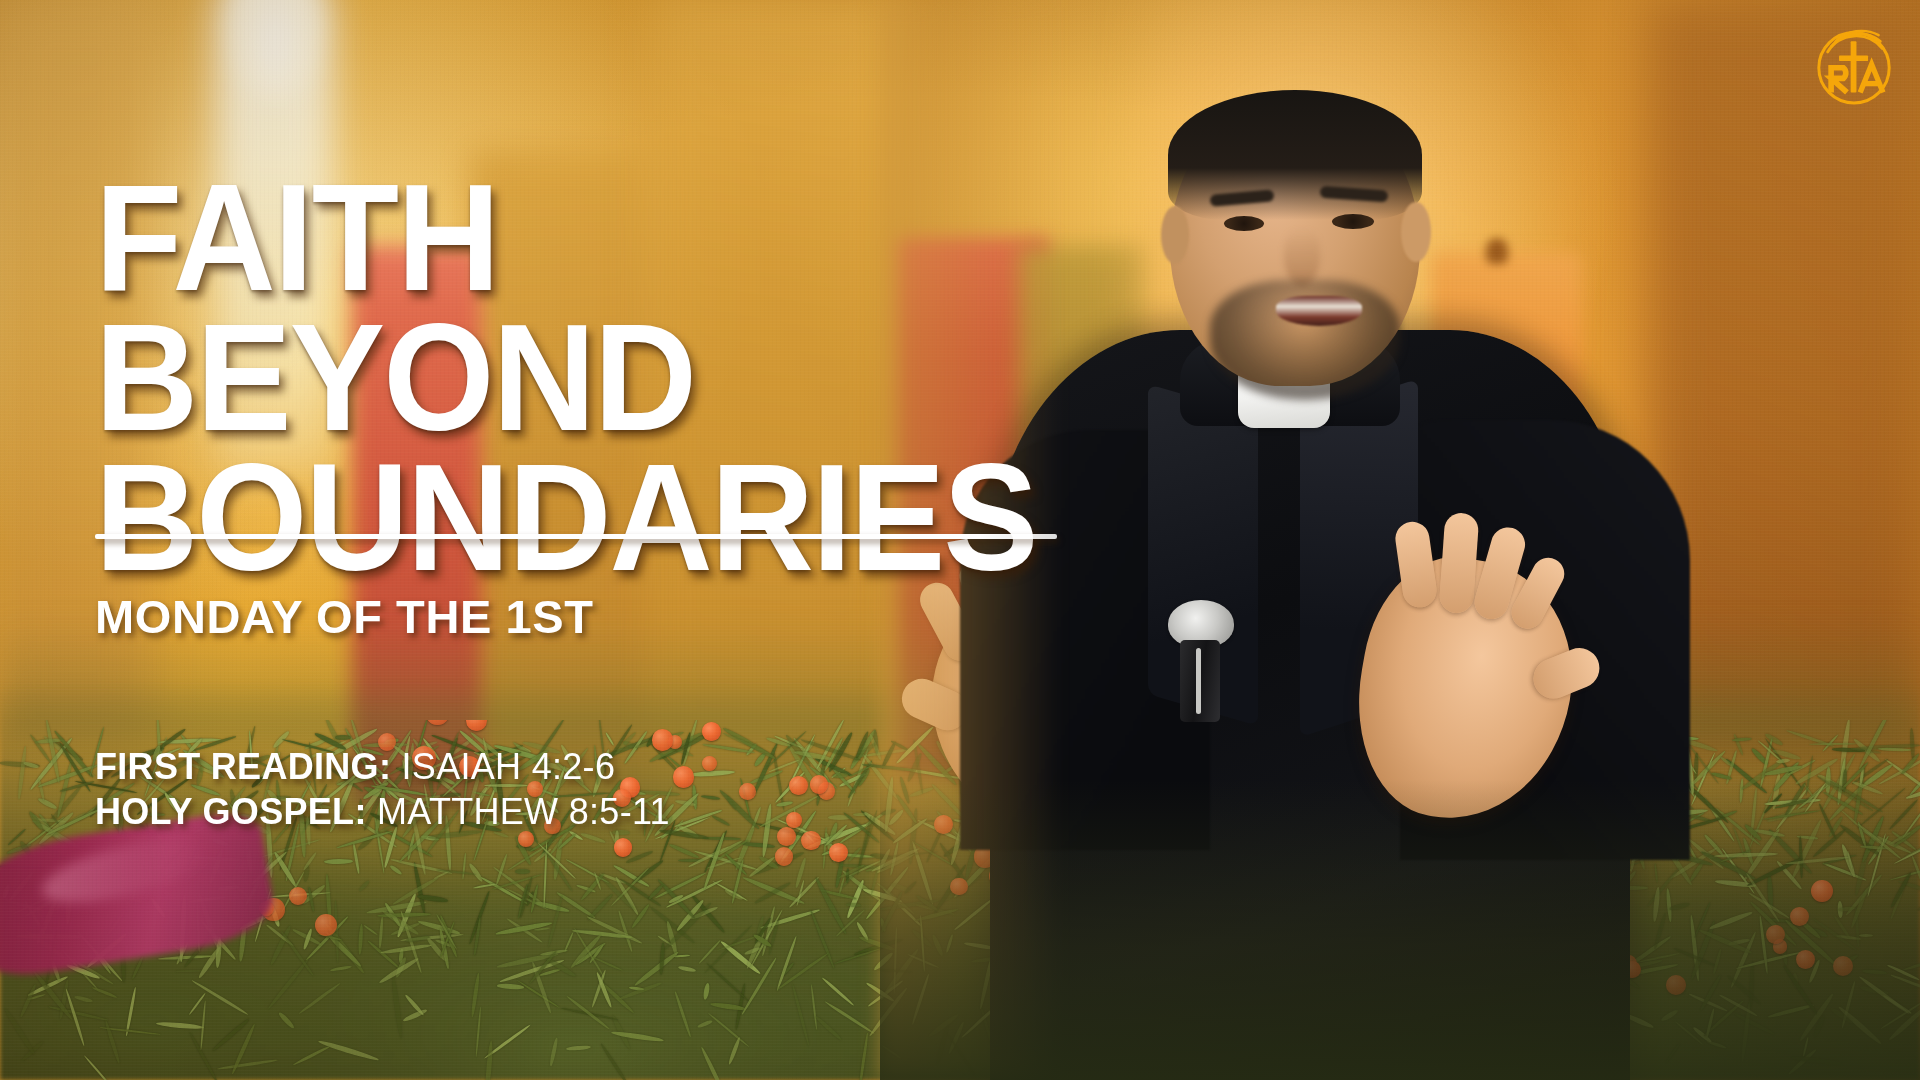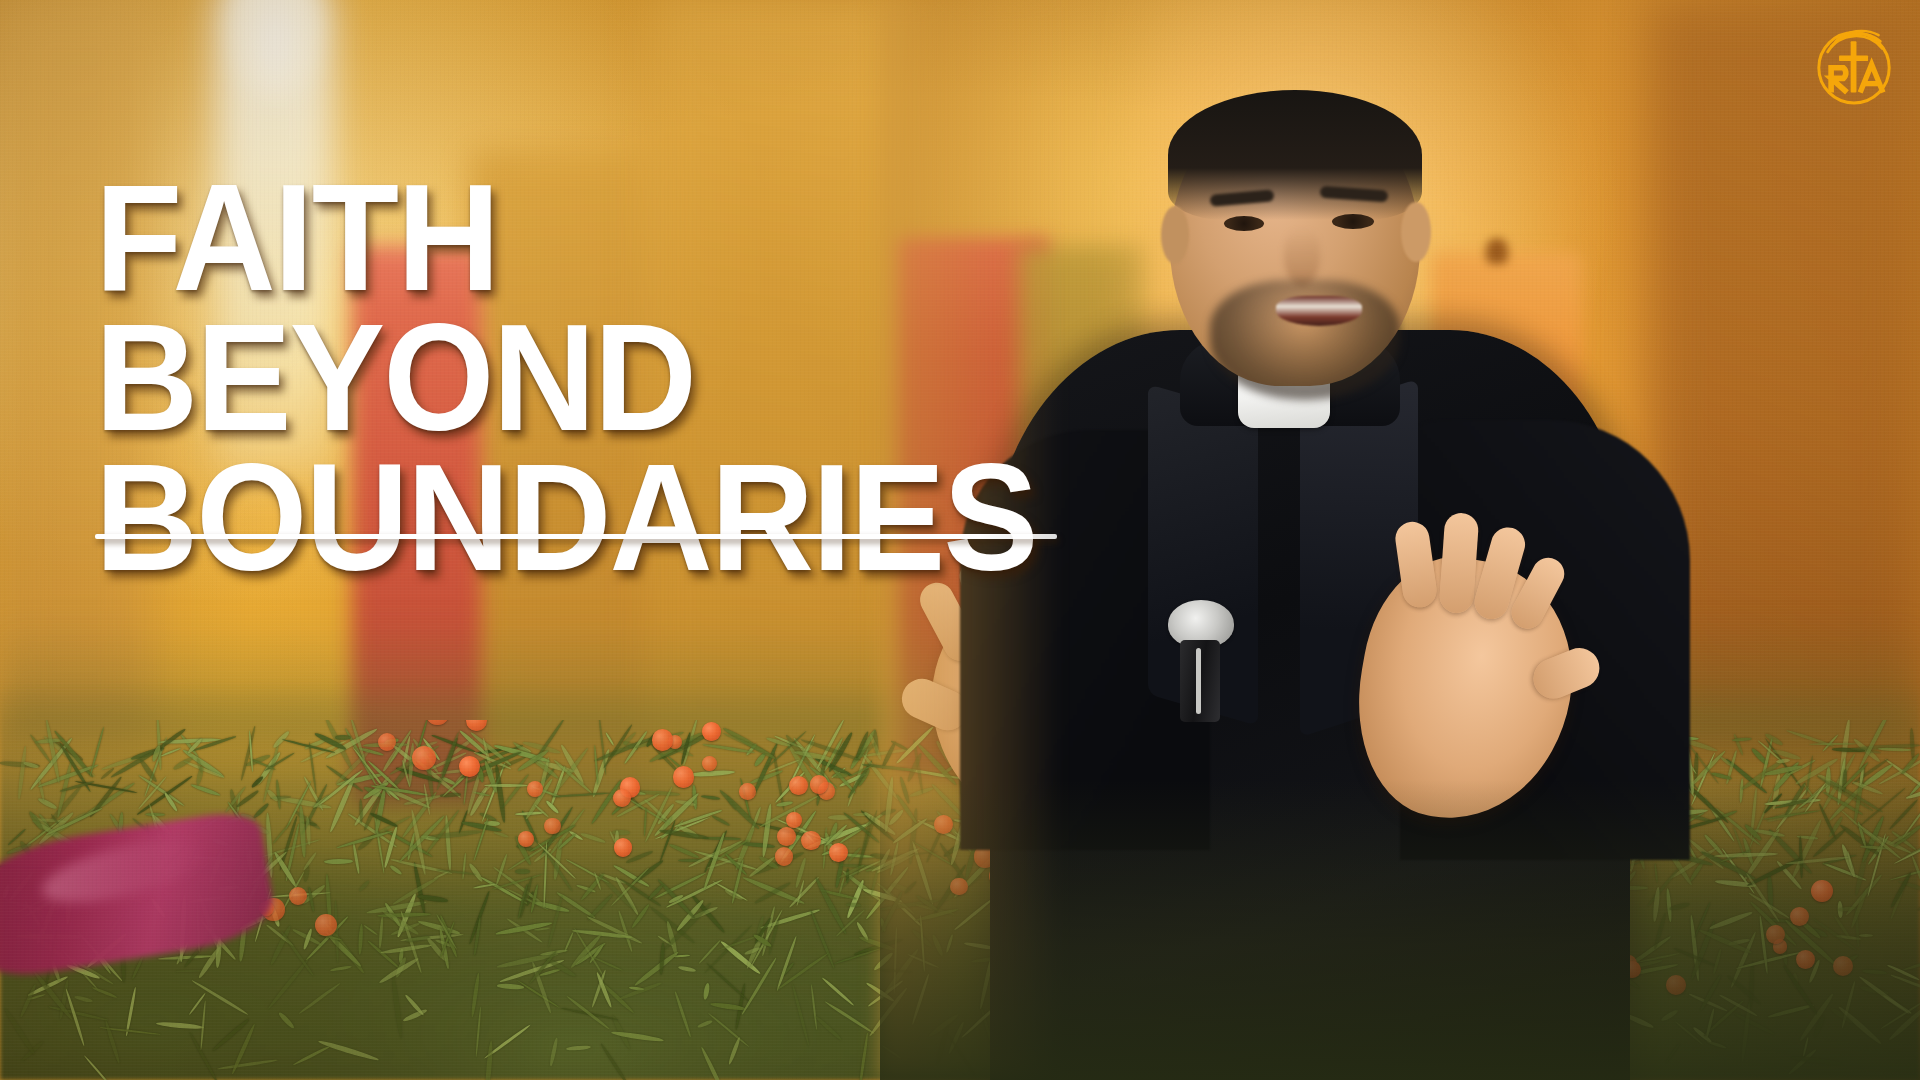--- a/index.html
+++ b/index.html
@@ -2020,23 +2020,32 @@
   <div id="copy">
 
     <h1 class="title">
       <span>FAITH BEYOND</span>
       <span>BOUNDARIES</span>
     </h1>
 
     <div class="divider"></div>
 
     <h2 class="subtitle">
+      <span>MONDAY OF THE 1ST</span>
     </h2>
 
     <div class="readings">
+      <div class="row">
+        <span class="lbl">FIRST READING:</span>
+        <span class="ref">ISAIAH 4:2-6</span>
+      </div>
+      <div class="row">
+        <span class="lbl">HOLY GOSPEL:</span>
+        <span class="ref">MATTHEW 8:5-11</span>
+      </div>
     </div>
   </div>
 
   <div id="logo">
     <svg viewBox="0 0 100 100" width="88" height="88" aria-hidden="true">
       <g fill="none" stroke="#F5A60A" stroke-linecap="round">
         <circle cx="50" cy="52" r="40" stroke-width="3.4"></circle>
         <path d="M20 34 A38 38 0 0 1 82 30" stroke-width="3.2"></path>
         <path d="M24 28 A40 40 0 0 1 80 22" stroke-width="3.0"></path>
         <path d="M29 22 A42 42 0 0 1 78 15" stroke-width="2.8"></path>

